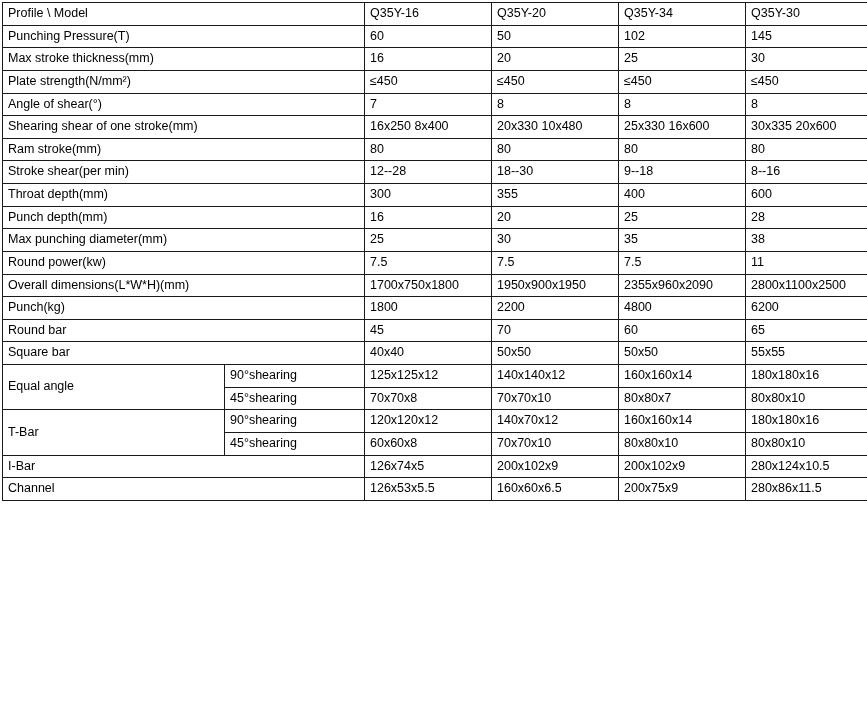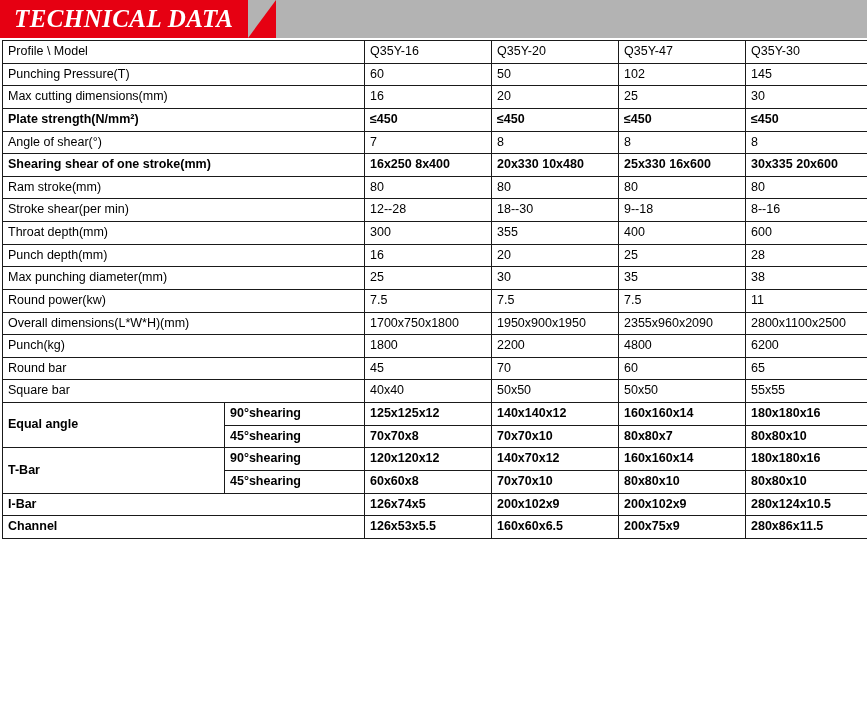--- a/index.html
+++ b/index.html
@@ -83,66 +83,61 @@
   td.label {
     text-align: left;
     margin-top: 28px;
   }
   td.val {
     text-align: left;
   }
   .col-label { width: 222px; }
   .col-sub   { width: 140px; }
   .col-data  { width: 127px; }
-  td.tall { height: 38px; font-weight: bold; }
+  td.tall { height: 38px; }
   td.tall2 { height: 44px; }
 </style>
 </head>
 <body>
 
 <div class="page">
 
-  <div class="banner">
-    <div class="banner-red"></div>
-    <div class="banner-red-tail"></div>
-    <div class="banner-title">TECHNICAL DATA</div>
-  </div>
 
   <div class="table-wrap">
     <table class="spec">
       <colgroup>
         <col class="col-label">
         <col class="col-sub">
         <col class="col-data">
         <col class="col-data">
         <col class="col-data">
         <col class="col-data">
 
       </colgroup>
       <tbody>
         <tr>
           <td class="label" colspan="2">Profile \ Model</td>
           <td class="val">Q35Y-16</td>
           <td class="val">Q35Y-20</td>
-          <td class="val">Q35Y-47</td>
+          <td class="val">Q35Y-34</td>
           <td class="val">Q35Y-30</td>
 
         </tr>
 
         <tr>
           <td class="label" colspan="2">Punching Pressure(T)</td>
           <td class="val">60</td>
           <td class="val">50</td>
           <td class="val">102</td>
           <td class="val">145</td>
 
         </tr>
 
         <tr>
-          <td class="label" colspan="2">Max cutting dimensions(mm)</td>
+          <td class="label" colspan="2">Max stroke thickness(mm)</td>
           <td class="val">16</td>
           <td class="val">20</td>
           <td class="val">25</td>
           <td class="val">30</td>
 
         </tr>
 
         <tr>
           <td class="label tall" colspan="2">Plate strength(N/mm²)</td>
           <td class="val tall">≤450</td>

